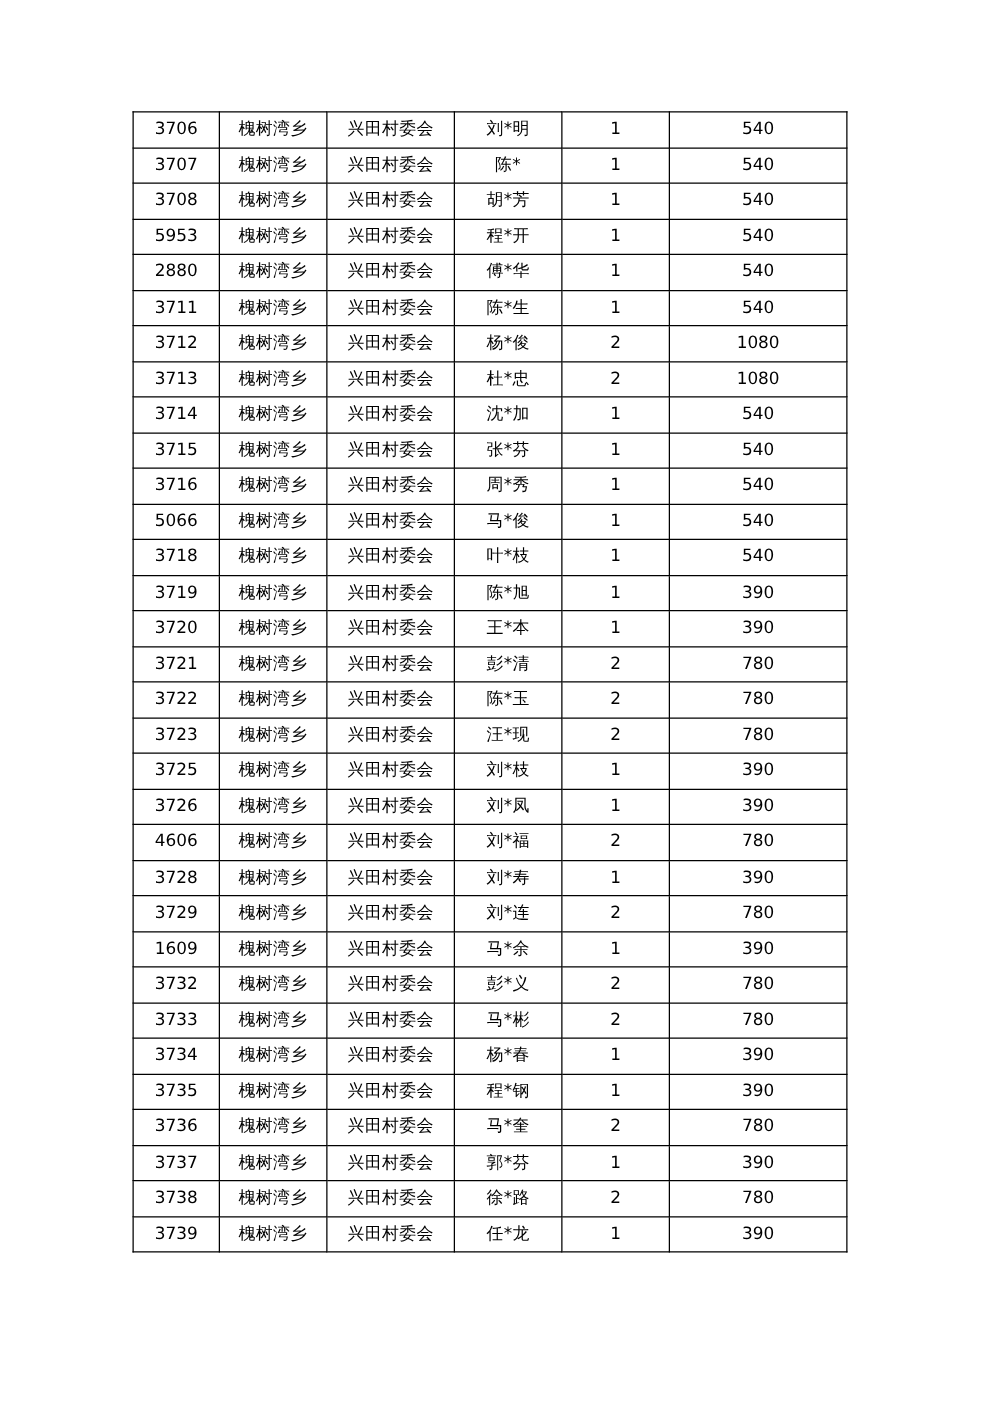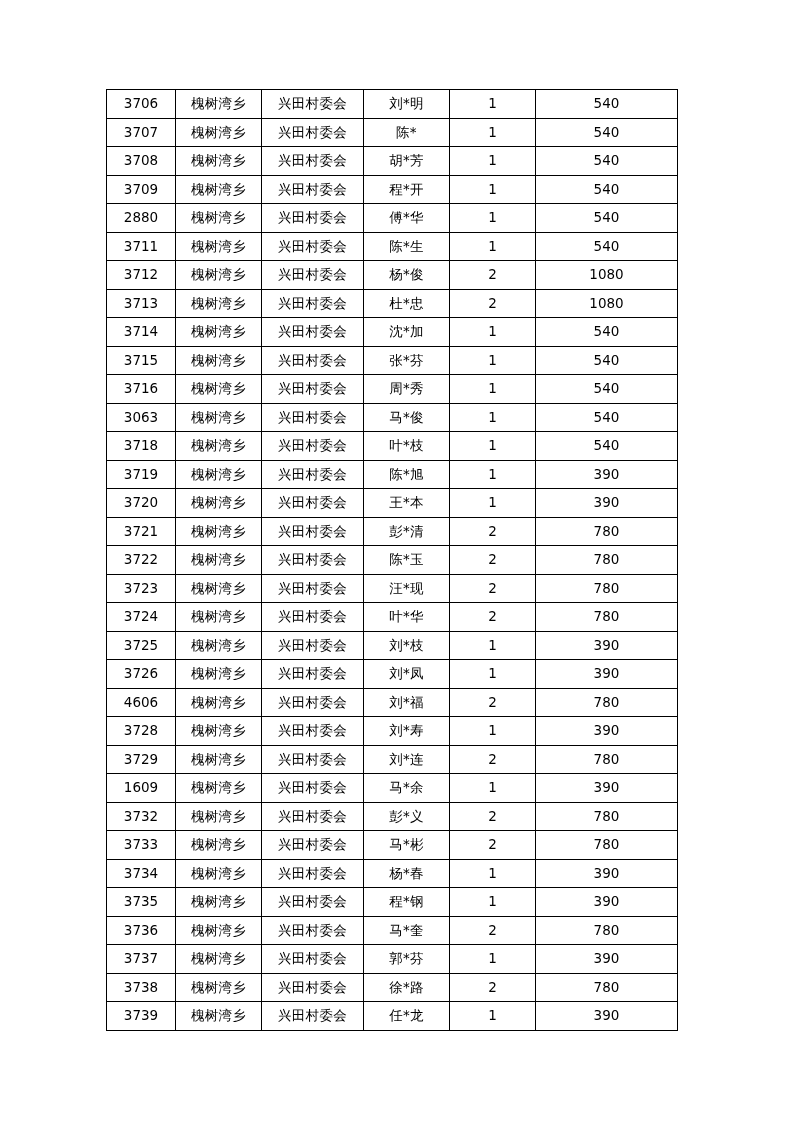--- a/index.html
+++ b/index.html
@@ -77,21 +77,21 @@
         </tr>
         <tr>
           <td class="col-id num">3708</td>
           <td class="col-town cn">槐树湾乡</td>
           <td class="col-vill cn">兴田村委会</td>
           <td class="col-name cn">胡*芳</td>
           <td class="col-count num">1</td>
           <td class="col-amt num">540</td>
         </tr>
         <tr>
-          <td class="col-id num">3709</td>
+          <td class="col-id num">5953</td>
           <td class="col-town cn">槐树湾乡</td>
           <td class="col-vill cn">兴田村委会</td>
           <td class="col-name cn">程*开</td>
           <td class="col-count num">1</td>
           <td class="col-amt num">540</td>
         </tr>
         <tr>
           <td class="col-id num">2880</td>
           <td class="col-town cn">槐树湾乡</td>
           <td class="col-vill cn">兴田村委会</td>
@@ -141,21 +141,21 @@
         </tr>
         <tr>
           <td class="col-id num">3716</td>
           <td class="col-town cn">槐树湾乡</td>
           <td class="col-vill cn">兴田村委会</td>
           <td class="col-name cn">周*秀</td>
           <td class="col-count num">1</td>
           <td class="col-amt num">540</td>
         </tr>
         <tr>
-          <td class="col-id num">3063</td>
+          <td class="col-id num">5066</td>
           <td class="col-town cn">槐树湾乡</td>
           <td class="col-vill cn">兴田村委会</td>
           <td class="col-name cn">马*俊</td>
           <td class="col-count num">1</td>
           <td class="col-amt num">540</td>
         </tr>
         <tr>
           <td class="col-id num">3718</td>
           <td class="col-town cn">槐树湾乡</td>
           <td class="col-vill cn">兴田村委会</td>
@@ -193,28 +193,20 @@
           <td class="col-vill cn">兴田村委会</td>
           <td class="col-name cn">陈*玉</td>
           <td class="col-count num">2</td>
           <td class="col-amt num">780</td>
         </tr>
         <tr>
           <td class="col-id num">3723</td>
           <td class="col-town cn">槐树湾乡</td>
           <td class="col-vill cn">兴田村委会</td>
           <td class="col-name cn">汪*现</td>
-          <td class="col-count num">2</td>
-          <td class="col-amt num">780</td>
-        </tr>
-        <tr>
-          <td class="col-id num">3724</td>
-          <td class="col-town cn">槐树湾乡</td>
-          <td class="col-vill cn">兴田村委会</td>
-          <td class="col-name cn">叶*华</td>
           <td class="col-count num">2</td>
           <td class="col-amt num">780</td>
         </tr>
         <tr>
           <td class="col-id num">3725</td>
           <td class="col-town cn">槐树湾乡</td>
           <td class="col-vill cn">兴田村委会</td>
           <td class="col-name cn">刘*枝</td>
           <td class="col-count num">1</td>
           <td class="col-amt num">390</td>

